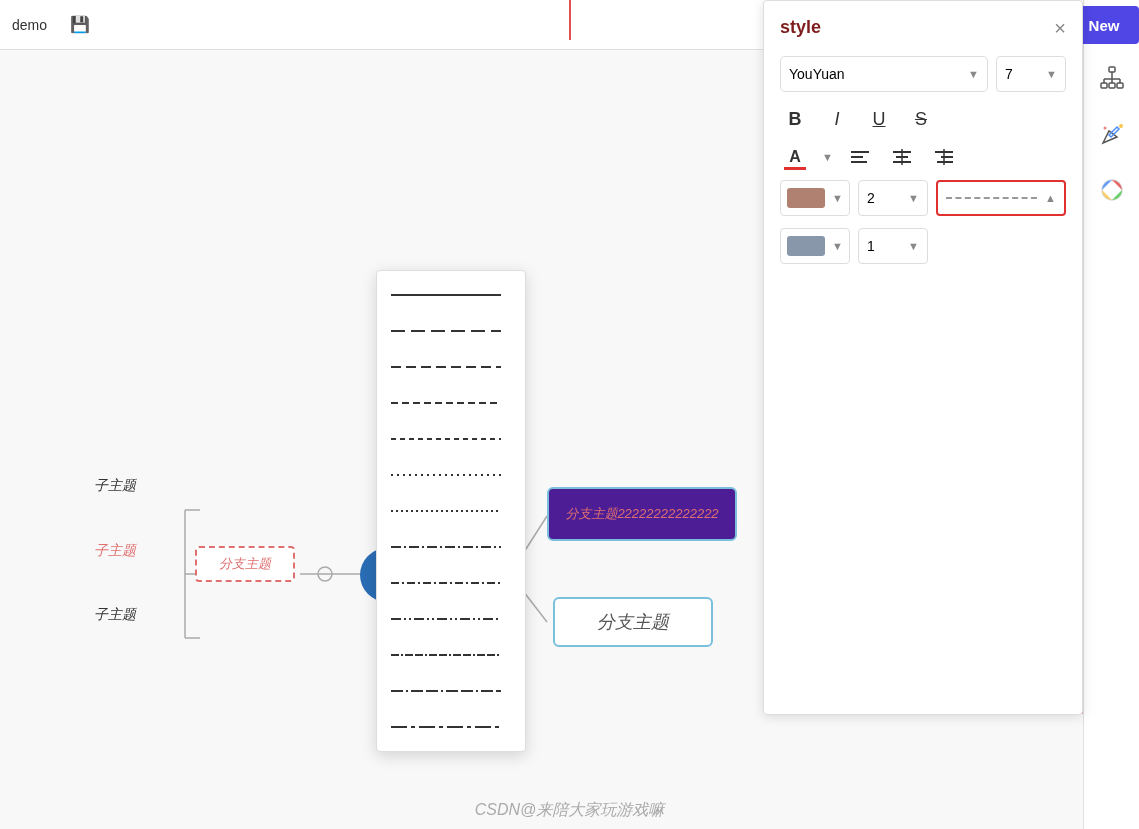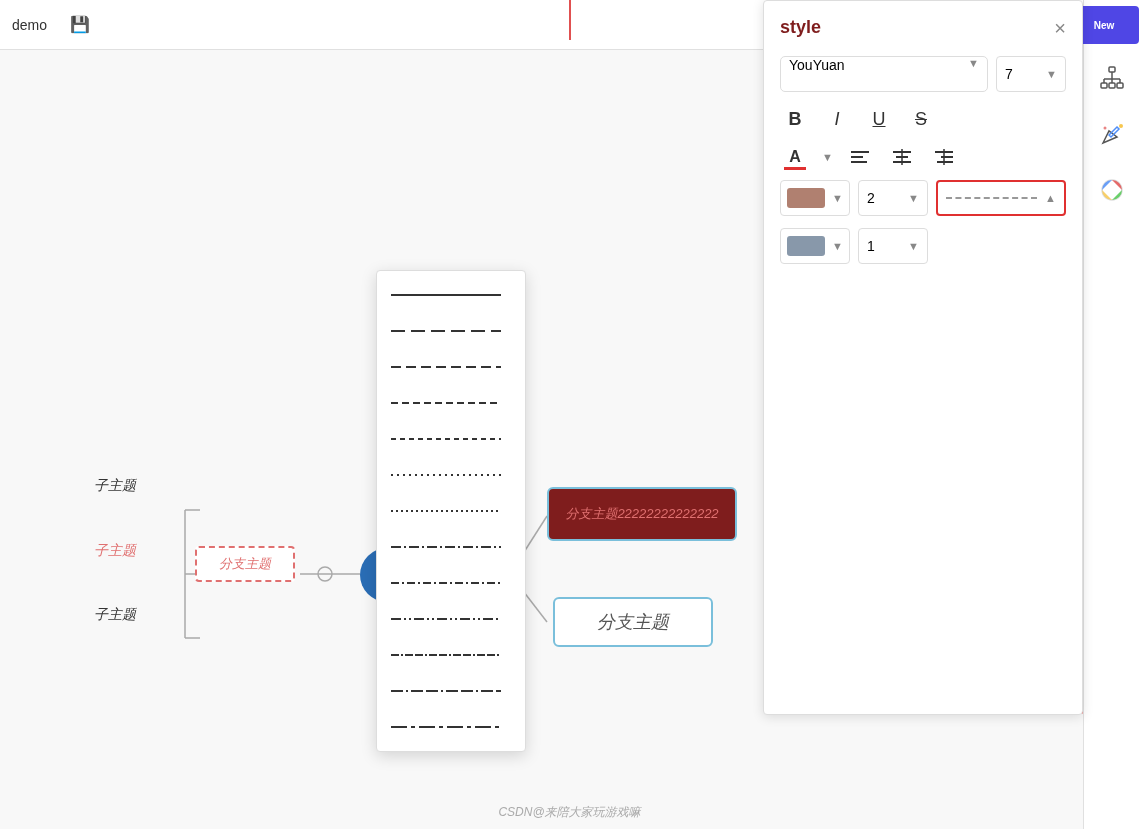--- a/index.html
+++ b/index.html
@@ -61,21 +61,21 @@
 
     .node-branch-long {
       position: absolute;
       top: 437px; left: 547px;
       width: 190px; height: 54px;
       border: 2px solid #7abfdb;
       border-radius: 6px;
       display: flex; align-items: center; justify-content: center;
       color: #e07070;
       font-size: 13px;
-      background: #7f1d1d;
+      background: #4c1d95;
       padding: 4px;
       text-align: center;
       z-index: 5;
     }
 
     .node-branch-normal {
       position: absolute;
       top: 547px; left: 553px;
       width: 160px; height: 50px;
       border: 2px solid #7abfdb;
@@ -133,21 +133,21 @@
       font-size: 20px;
     }
 
     
     .new-button {
       position: absolute;
       top: 6px; right: 0;
       width: 70px; height: 38px;
       background: #4f46e5;
       color: #fff;
-      font-size: 10px;
+      font-size: 15px;
       font-weight: bold;
       border: none;
       border-radius: 4px;
       cursor: pointer;
       display: flex; align-items: center; justify-content: center;
       z-index: 20;
     }
 
     
     .style-panel {
@@ -199,21 +199,21 @@
       margin-bottom: 12px;
     }
 
     .font-select {
       flex: 1;
       height: 36px;
       border: 1px solid #ddd;
       border-radius: 5px;
       padding: 0 8px;
       font-size: 14px;
-      display: flex; justify-content: space-between;
+      display: flex; align-items: center; justify-content: space-between;
       cursor: pointer;
       background: #fff;
     }
 
     .font-size-select {
       width: 70px;
       height: 36px;
       border: 1px solid #ddd;
       border-radius: 4px;
       padding: 0 8px;
@@ -334,21 +334,21 @@
       border-radius: 3px;
       background: #8898aa;
     }
 
     
     .watermark {
       position: absolute;
       bottom: 8px;
       left: 50%;
       transform: translateX(-50%);
-      font-size: 12px;
+      font-size: 16px;
       color: #aaa;
       z-index: 5;
       white-space: nowrap;
       text-align: right;
     }
 
     .chevron-down { font-size: 11px; color: #888; }
     .chevron-up { font-size: 11px; color: #888; }
 
     .panel-red-border {

